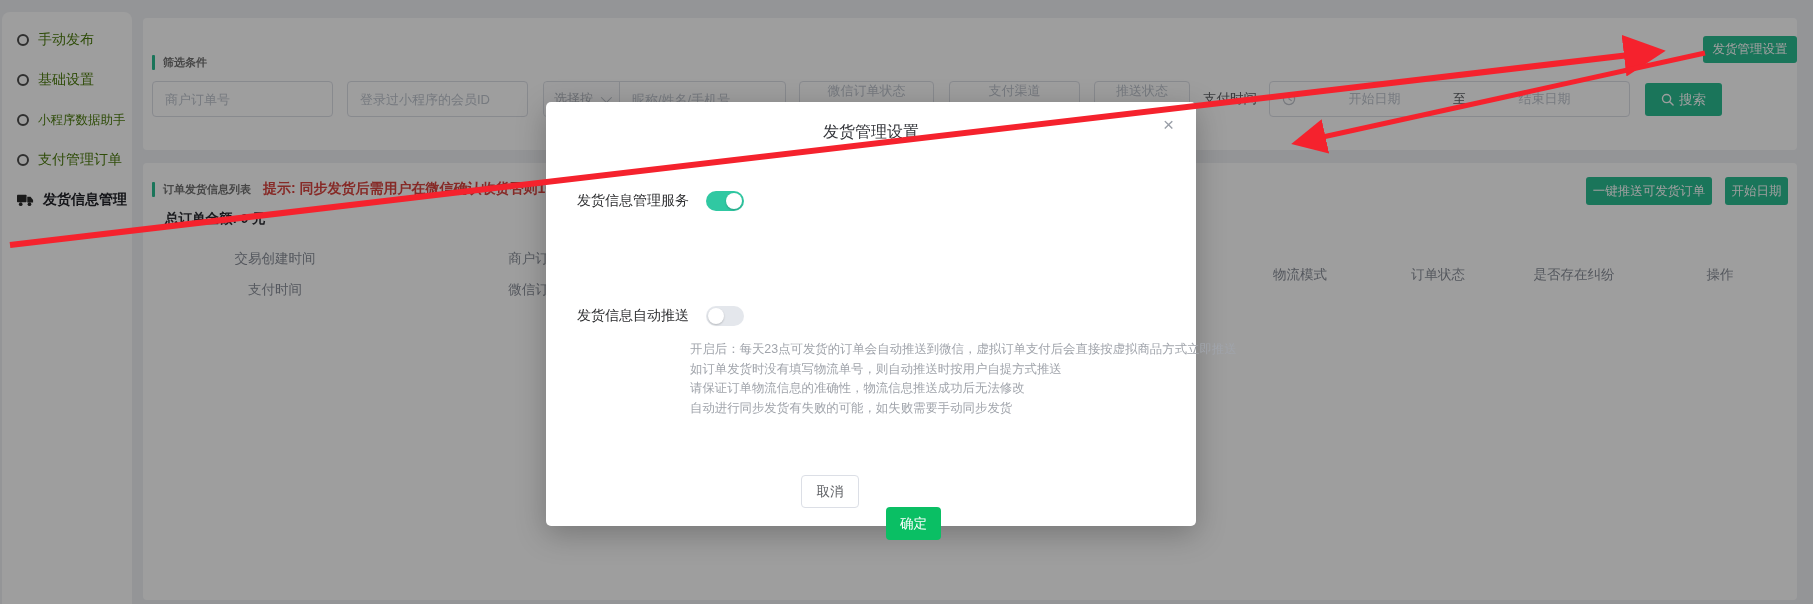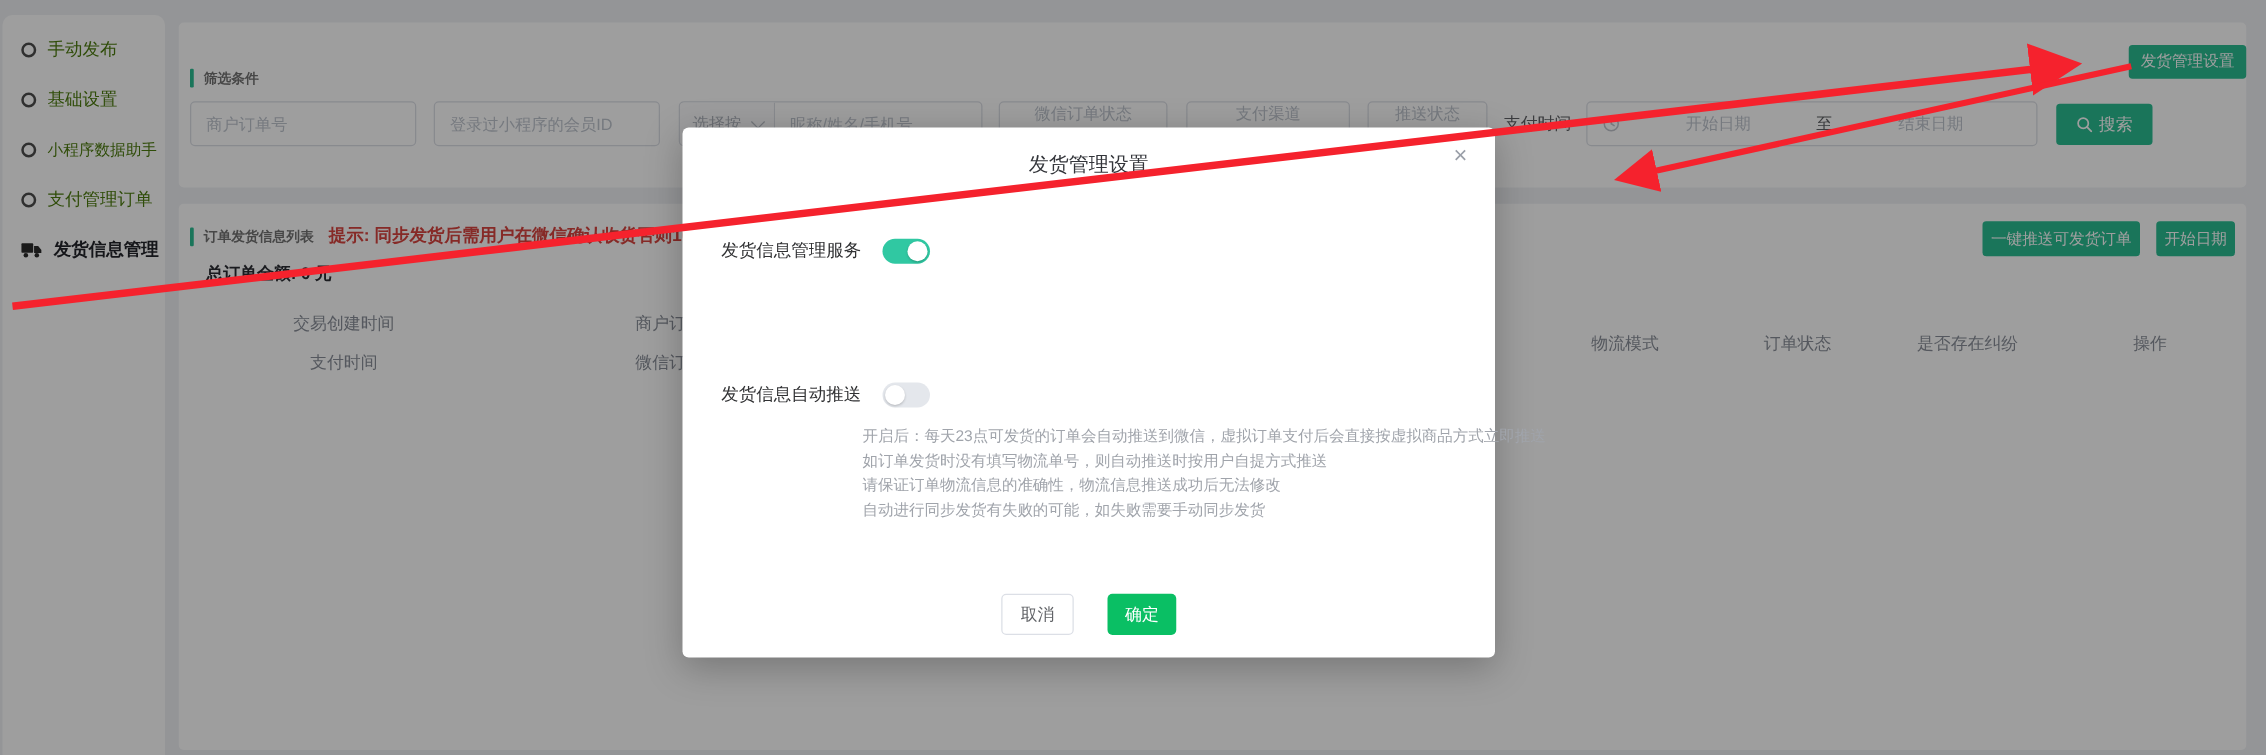--- a/index.html
+++ b/index.html
@@ -62,21 +62,21 @@
   .toggle.on{background:#30c8a2;}
   .toggle.on .knob{right:2px;}
   .toggle.off{background:#e4e7ec;}
   .toggle.off .knob{left:2px;}
   .m-red{position:absolute;left:144px;top:126px;}
   .m-red div{font-size:12px;line-height:27px;color:#e64340;white-space:nowrap;}
   .m-gray{position:absolute;left:144px;top:238px;}
   .m-gray div{font-size:12.4px;line-height:19.5px;color:#a0a4ab;white-space:nowrap;}
   .m-btns{position:absolute;top:373px;left:0;width:100%;display:flex;justify-content:center;gap:27px;}
   .btn-cancel{width:58px;height:33px;background:#fff;border:1px solid #dcdfe6;border-radius:4px;color:#606266;font-size:13.5px;font-family:inherit;cursor:pointer;}
-  .btn-ok{width:55px;height:33px;background:#0abf64;border:none;border-radius:4px;color:#fff;font-size:13.5px;font-family:inherit;cursor:pointer;}
+  .btn-ok{width:55px;height:33px;background:#0abf64;border:none;border-radius:4px;color:#fff;font-size:13.5px;font-family:inherit;cursor:pointer;margin-top:32px;}
 
   .arrows{position:absolute;inset:0;z-index:100;pointer-events:none;}
 </style>
 </head>
 <body>
 
 <div class="page">
 
   <aside class="sidebar">
     <div class="side-item">

